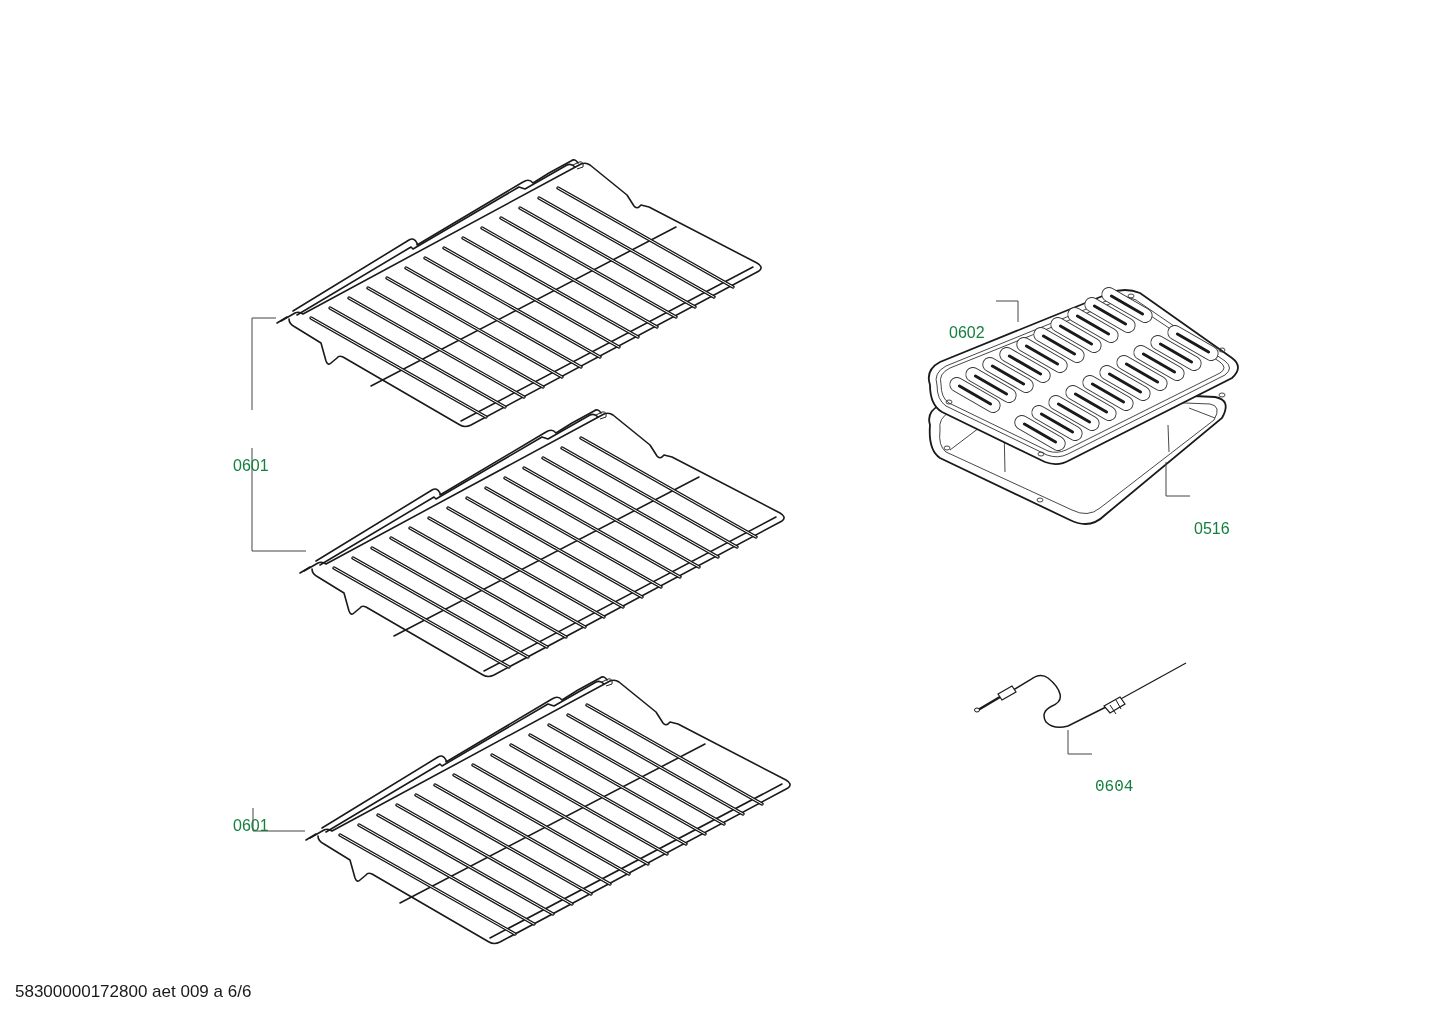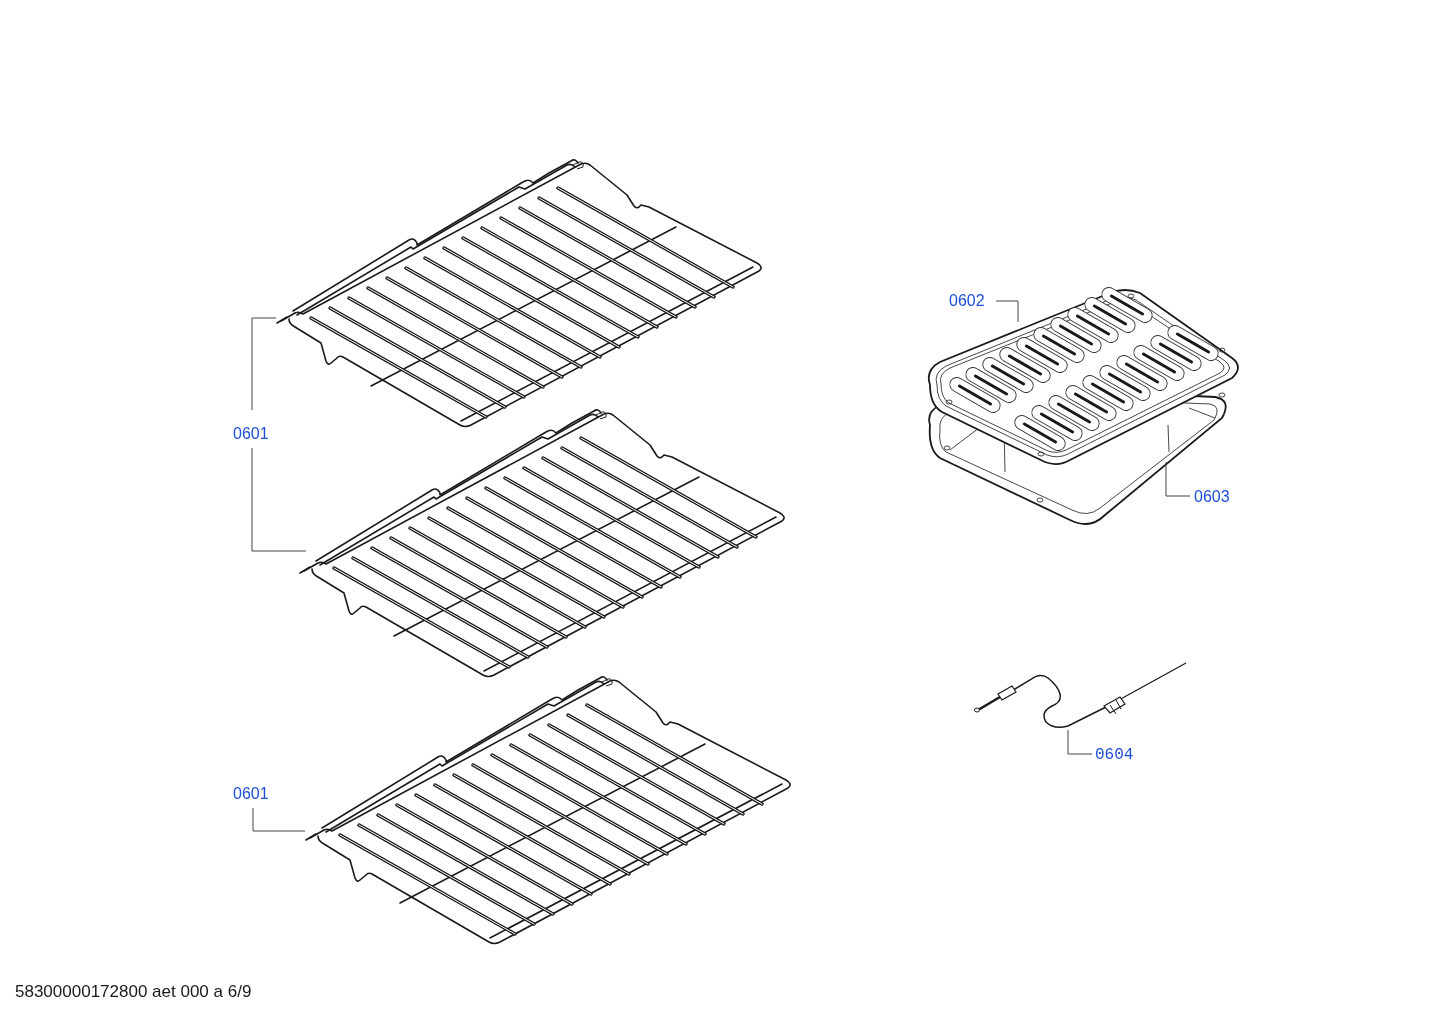--- a/index.html
+++ b/index.html
@@ -1,20 +1,20 @@
 <!DOCTYPE html>
 <html><head>
 <meta charset="utf-8">
 <style>
   html, body { margin: 0; padding: 0; background: #ffffff; }
   body { width: 1442px; height: 1019px; position: relative; overflow: hidden;
          font-family: "Liberation Sans", sans-serif; color: #1a1a1a; }
   #canvas { position: absolute; left: 0; top: 0; width: 1442px; height: 1019px; }
-  .label { position: absolute; font-size: 16px; line-height: 18px; color: #1d4ed8;
-           font-family: "Liberation Sans", sans-serif; white-space: nowrap; }
+  .label { position: absolute; font-size: 16px; line-height: 18px; color: #15803d;
+           font-family: "Liberation Sans", sans-serif; white-space: nowrap; margin-top: 32px; }
   .footer { position: absolute; left: 15px; top: 982px; font-size: 17px;
             font-family: "Liberation Sans", sans-serif; color: #1a1a1a; white-space: nowrap; }
   .wire { fill: none; stroke: #1a1a1a; stroke-width: 1.6; stroke-linejoin: round; stroke-linecap: round; }
   .bar { stroke: #1a1a1a; stroke-width: 3.4; stroke-linecap: round; }
   .bar-in { stroke: #ffffff; stroke-width: 1.0; stroke-linecap: round; }
   .thin { fill: none; stroke: #222; stroke-width: 1; }
   .leader { fill: none; stroke: #444; stroke-width: 1; }
   .pan { fill: #fff; stroke: #1a1a1a; stroke-width: 1.8; }
   .pan-thin { fill: none; stroke: #333; stroke-width: 0.9; }
   .slot { fill: #fff; stroke: #333; stroke-width: 0.9; }
@@ -180,18 +180,18 @@
       <path fill="none" stroke="#1a1a1a" stroke-width="1" d="M1110,705 L1116,714 M1116,700 L1121,709"></path>
     </g>
 
     <path class="leader" d="M1068,730 L1068,754 L1092,754"></path>
   </svg>
 
   
   <div class="label" style="left:233px; top:425px;">0601</div>
   <div class="label" style="left:233px; top:785px;">0601</div>
   <div class="label" style="left:949px; top:292px;">0602</div>
-  <div class="label" style="left:1194px; top:488px;">0603</div>
+  <div class="label" style="left:1194px; top:488px;">0516</div>
   <div class="label" style="left:1095px; top:746px;font-family:Liberation Mono, monospace;">0604</div>
 
   
-  <div class="footer">58300000172800 aet 000 a 6/9</div>
+  <div class="footer">58300000172800 aet 009 a 6/6</div>
 </div>
 
 </body></html>

